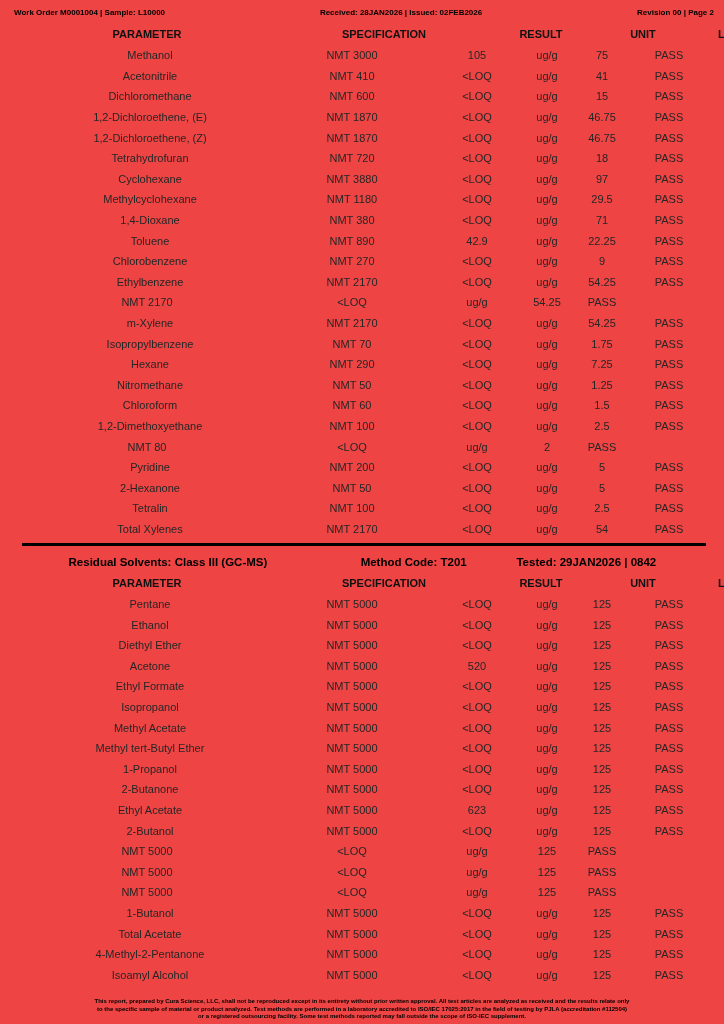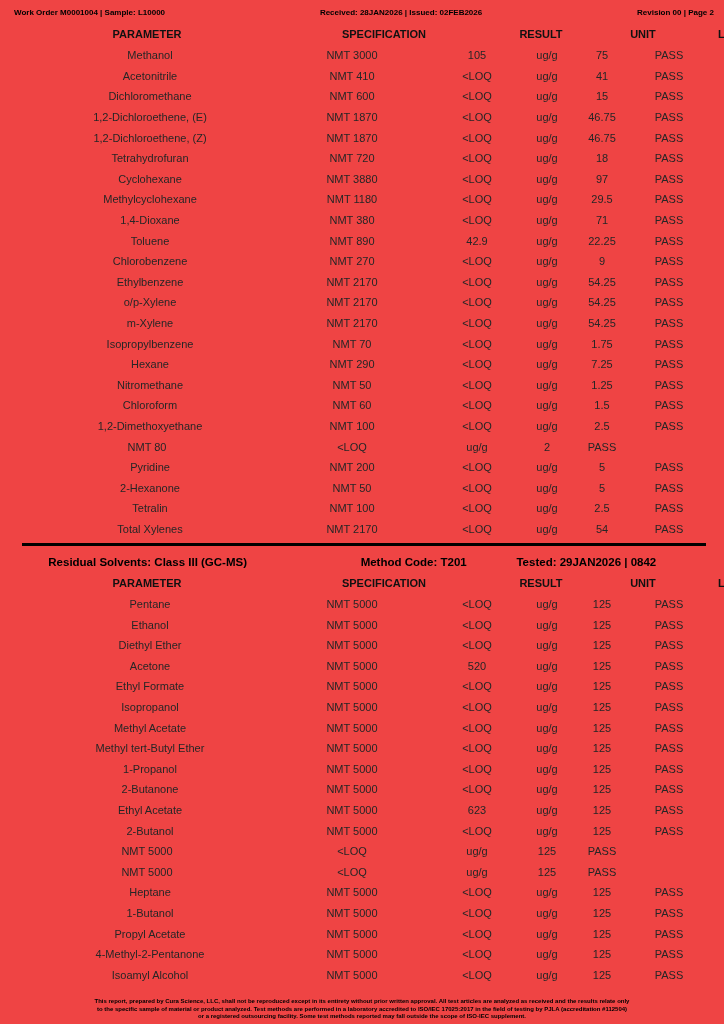--- a/index.html
+++ b/index.html
@@ -25,21 +25,21 @@
     display:grid; grid-template-columns:250px 160px 90px 50px 60px 74px;
     height:20.6px; align-items:center; font-size:11px; color:#262626;
   }
   .trow .tcell { text-align:center; white-space:nowrap; overflow:hidden; }
   .trow .c0 { text-align:center; padding-left:6px; }
   .divider { height:2.5px; background:#000; margin:4px 18px 0 22px; }
   .section-header {
     display:flex; margin:0 18px 0 22px; padding:10px 0 2px;
     font-weight:bold; font-size:11.5px; color:#000; align-items:baseline;
   }
-  .section-header .seg-left  { flex:1.2; text-align:center; padding-left:6px; white-space:nowrap; }
+  .section-header .seg-left  { flex:1.2; text-align:right; padding-left:6px; white-space:nowrap; }
   .section-header .seg-mid   { flex:1;   text-align:right; white-space:nowrap; }
   .section-header .seg-right { flex:1.2; text-align:center; white-space:nowrap; }
   .footer {
     position:absolute; bottom:3px; left:6px; right:6px;
     text-align:center; font-size:6px; font-weight:bold; line-height:7.6px; color:#000;
   }
 </style>
 </head>
 <body>
 
@@ -151,21 +151,20 @@
         </div>
         <div class="trow">
           <div class="tcell c0">Ethylbenzene</div>
           <div class="tcell c1">NMT 2170</div>
           <div class="tcell c2">&lt;LOQ</div>
           <div class="tcell c3">ug/g</div>
           <div class="tcell c4">54.25</div>
           <div class="tcell c5">PASS</div>
         </div>
         <div class="trow">
-          <div class="tcell c0">o/p-Xylene</div>
           <div class="tcell c1">NMT 2170</div>
           <div class="tcell c2">&lt;LOQ</div>
           <div class="tcell c3">ug/g</div>
           <div class="tcell c4">54.25</div>
           <div class="tcell c5">PASS</div>
         </div>
         <div class="trow">
           <div class="tcell c0">m-Xylene</div>
           <div class="tcell c1">NMT 2170</div>
           <div class="tcell c2">&lt;LOQ</div>
@@ -377,37 +376,36 @@
           <div class="tcell c5">PASS</div>
         </div>
         <div class="trow">
           <div class="tcell c1">NMT 5000</div>
           <div class="tcell c2">&lt;LOQ</div>
           <div class="tcell c3">ug/g</div>
           <div class="tcell c4">125</div>
           <div class="tcell c5">PASS</div>
         </div>
         <div class="trow">
-          <div class="tcell c0">Heptane</div>
           <div class="tcell c1">NMT 5000</div>
           <div class="tcell c2">&lt;LOQ</div>
           <div class="tcell c3">ug/g</div>
           <div class="tcell c4">125</div>
           <div class="tcell c5">PASS</div>
         </div>
         <div class="trow">
           <div class="tcell c0">1-Butanol</div>
           <div class="tcell c1">NMT 5000</div>
           <div class="tcell c2">&lt;LOQ</div>
           <div class="tcell c3">ug/g</div>
           <div class="tcell c4">125</div>
           <div class="tcell c5">PASS</div>
         </div>
         <div class="trow">
-          <div class="tcell c0">Propyl Acetate</div>
+          <div class="tcell c0">Total Acetate</div>
           <div class="tcell c1">NMT 5000</div>
           <div class="tcell c2">&lt;LOQ</div>
           <div class="tcell c3">ug/g</div>
           <div class="tcell c4">125</div>
           <div class="tcell c5">PASS</div>
         </div>
         <div class="trow">
           <div class="tcell c0">4-Methyl-2-Pentanone</div>
           <div class="tcell c1">NMT 5000</div>
           <div class="tcell c2">&lt;LOQ</div>

